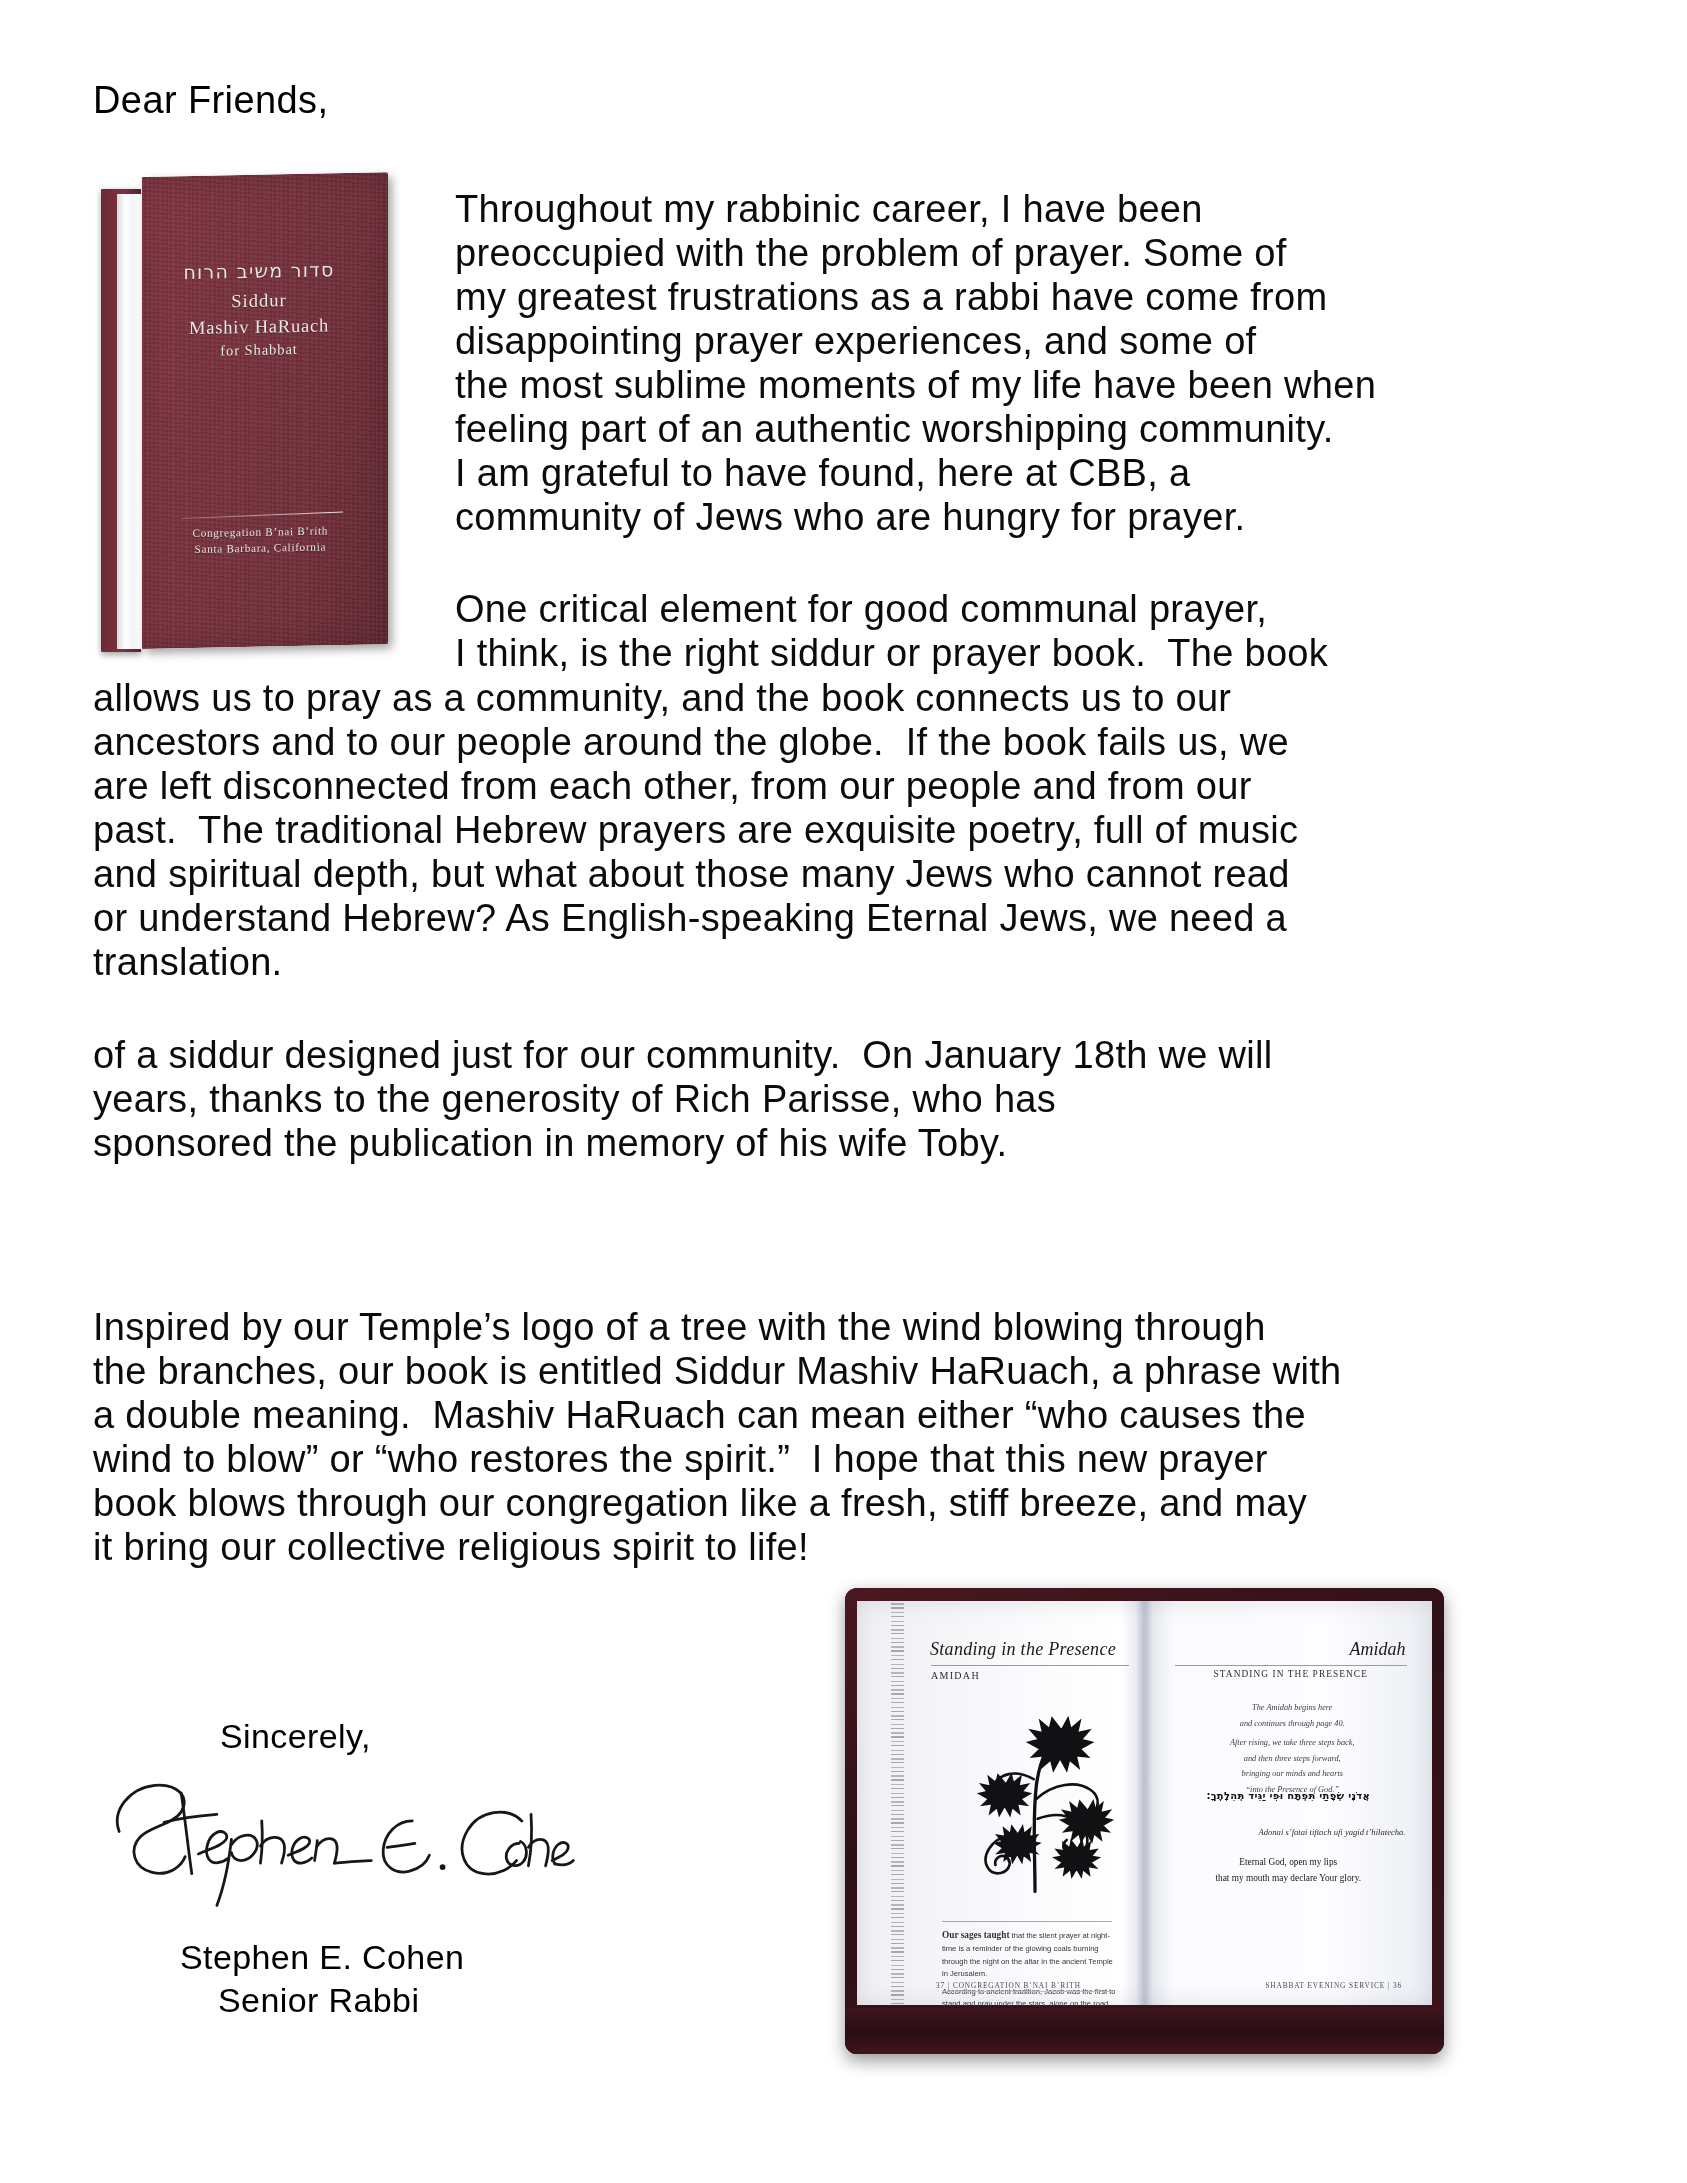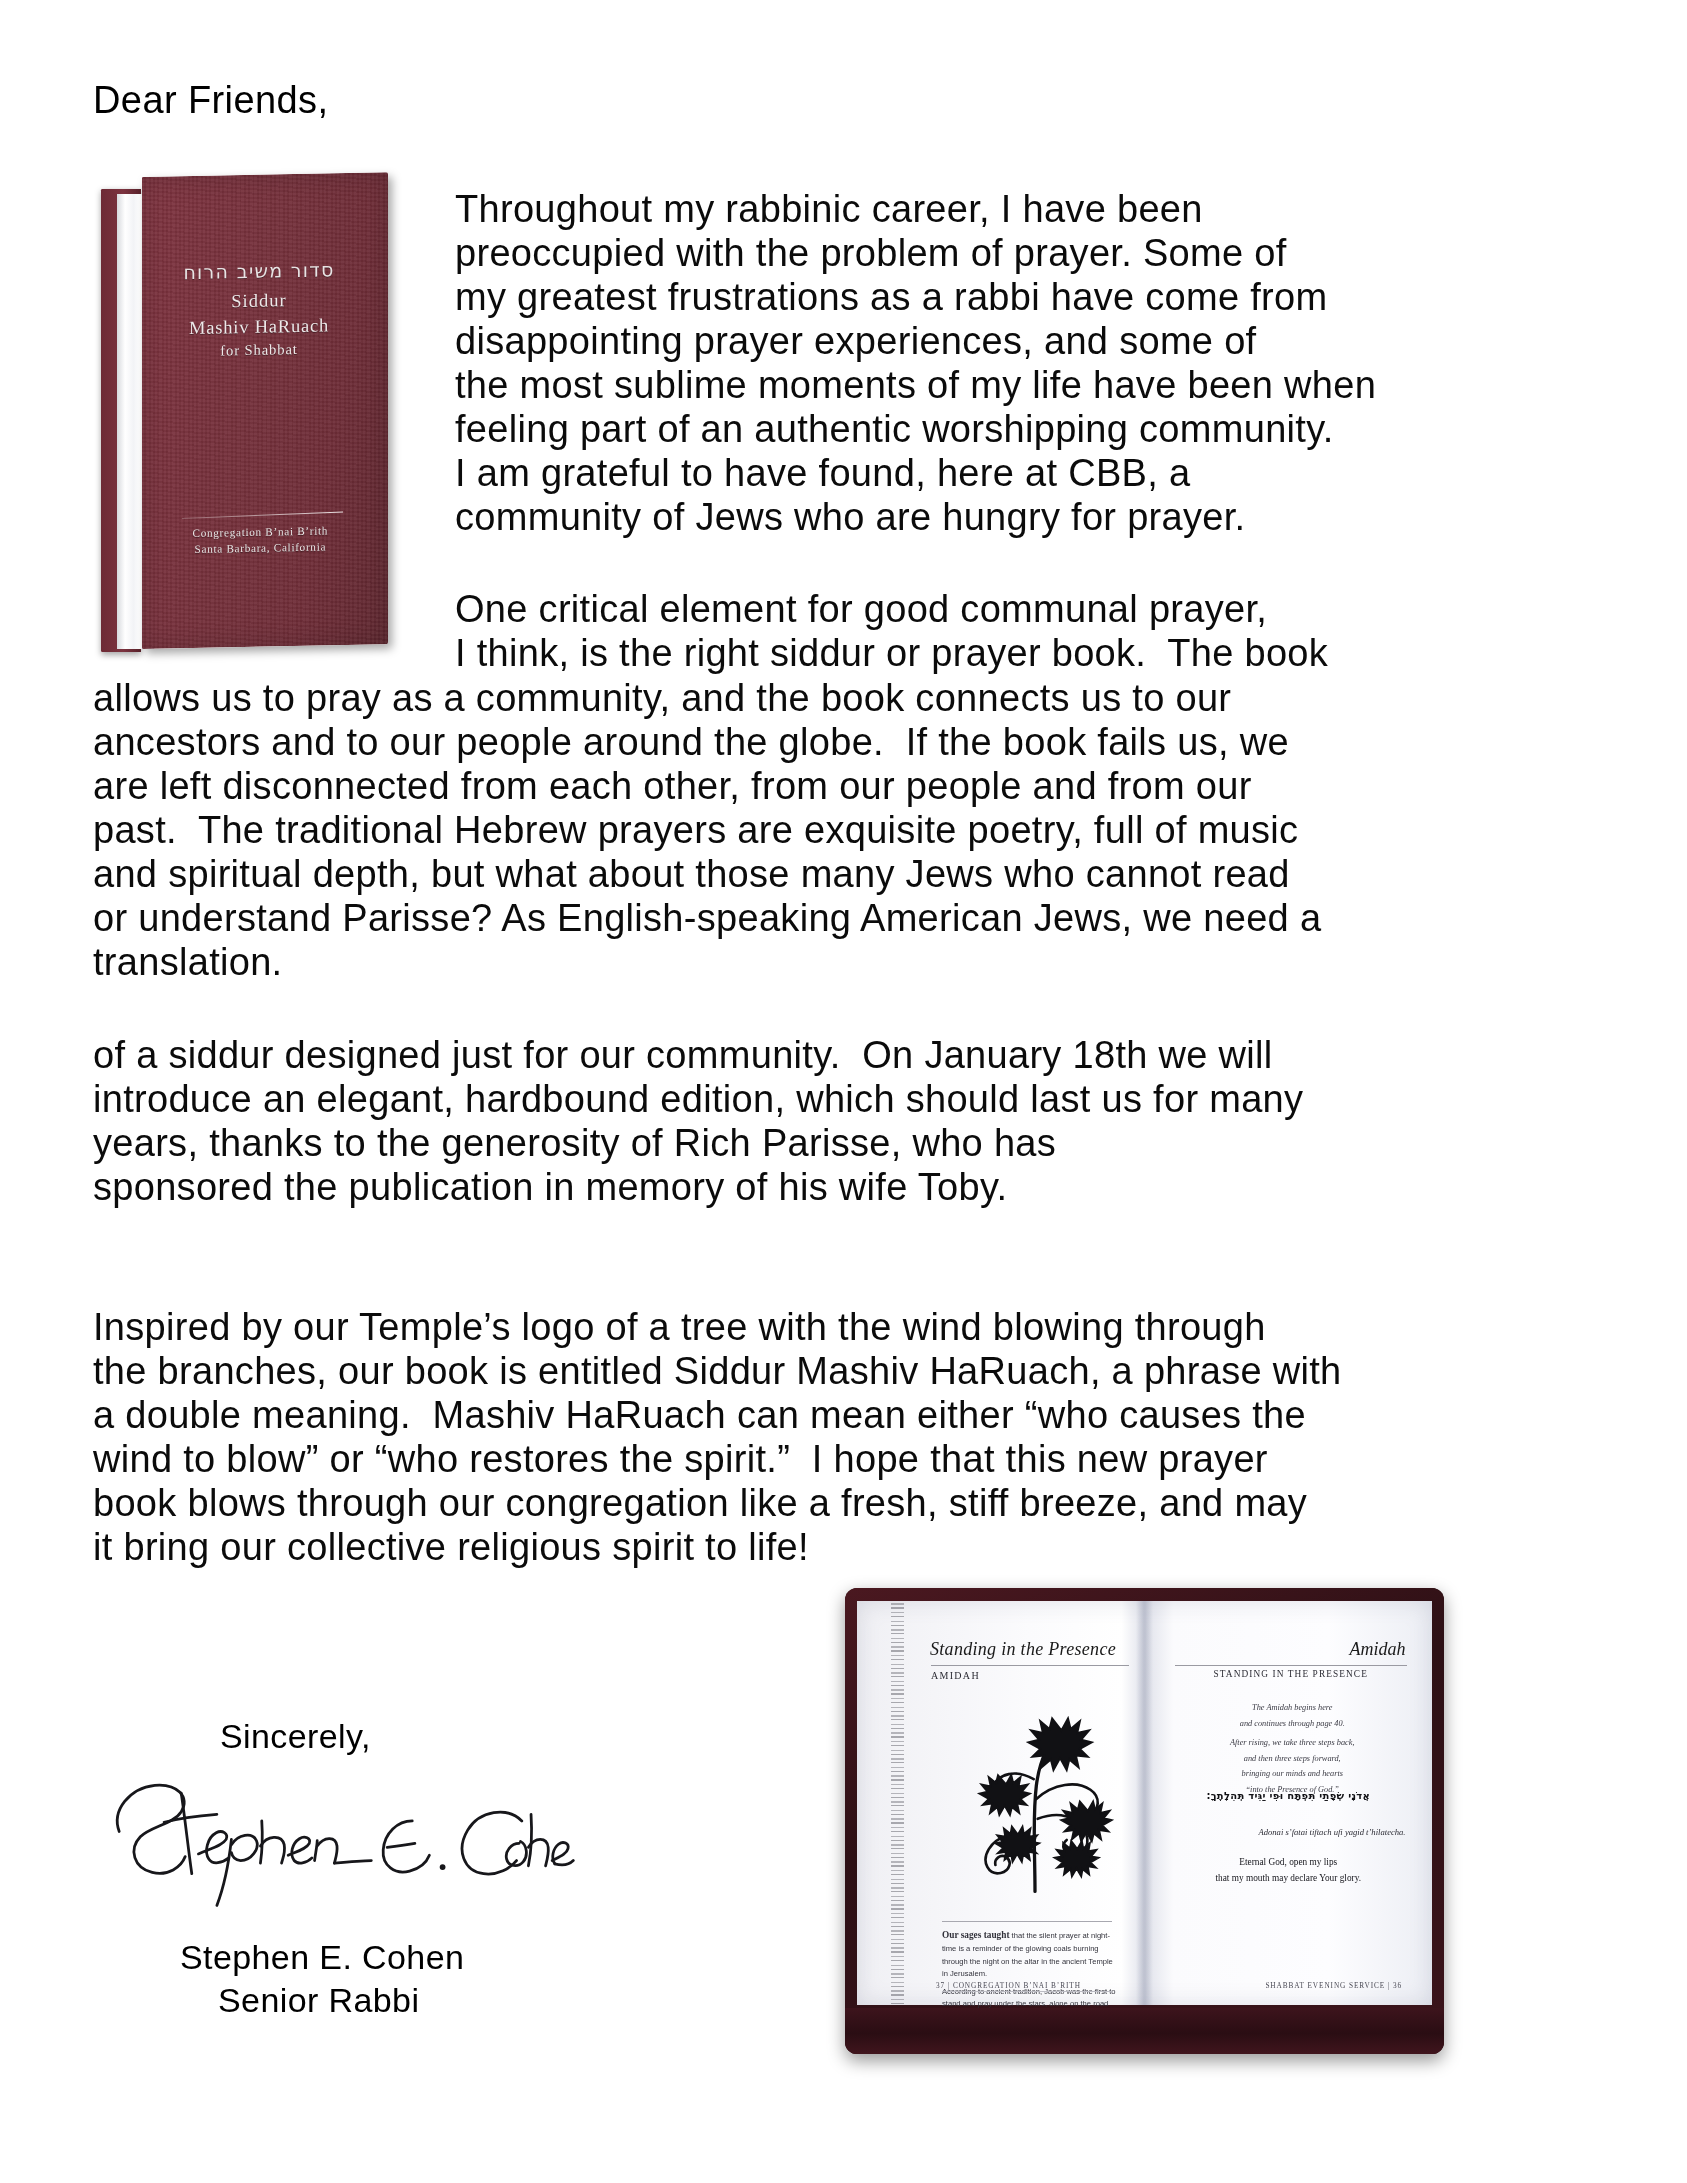--- a/index.html
+++ b/index.html
@@ -229,27 +229,26 @@
     <div>One critical element for good communal prayer,</div>
     <div>I think, is the right siddur or prayer book.  The book</div>
   </div>
 
   <div class="blk" style="left:93px; top:676px;">
     <div>allows us to pray as a community, and the book connects us to our</div>
     <div>ancestors and to our people around the globe.  If the book fails us, we</div>
     <div>are left disconnected from each other, from our people and from our</div>
     <div>past.  The traditional Hebrew prayers are exquisite poetry, full of music</div>
     <div>and spiritual depth, but what about those many Jews who cannot read</div>
-    <div>or understand Parisse? As English-speaking American Jews, we need a</div>
+    <div>or understand Hebrew? As English-speaking Eternal Jews, we need a</div>
     <div>translation.</div>
   </div>
 
   <div class="blk" style="left:93px; top:1033px;">
     <div>of a siddur designed just for our community.  On January 18th we will</div>
-    <div>introduce an elegant, hardbound edition, which should last us for many</div>
     <div>years, thanks to the generosity of Rich Parisse, who has</div>
     <div>sponsored the publication in memory of his wife Toby.</div>
   </div>
 
   <div class="blk" style="left:93px; top:1305px;">
     <div>Inspired by our Temple’s logo of a tree with the wind blowing through</div>
     <div>the branches, our book is entitled Siddur Mashiv HaRuach, a phrase with</div>
     <div>a double meaning.  Mashiv HaRuach can mean either “who causes the</div>
     <div>wind to blow” or “who restores the spirit.”  I hope that this new prayer</div>
     <div>book blows through our congregation like a fresh, stiff breeze, and may</div>

